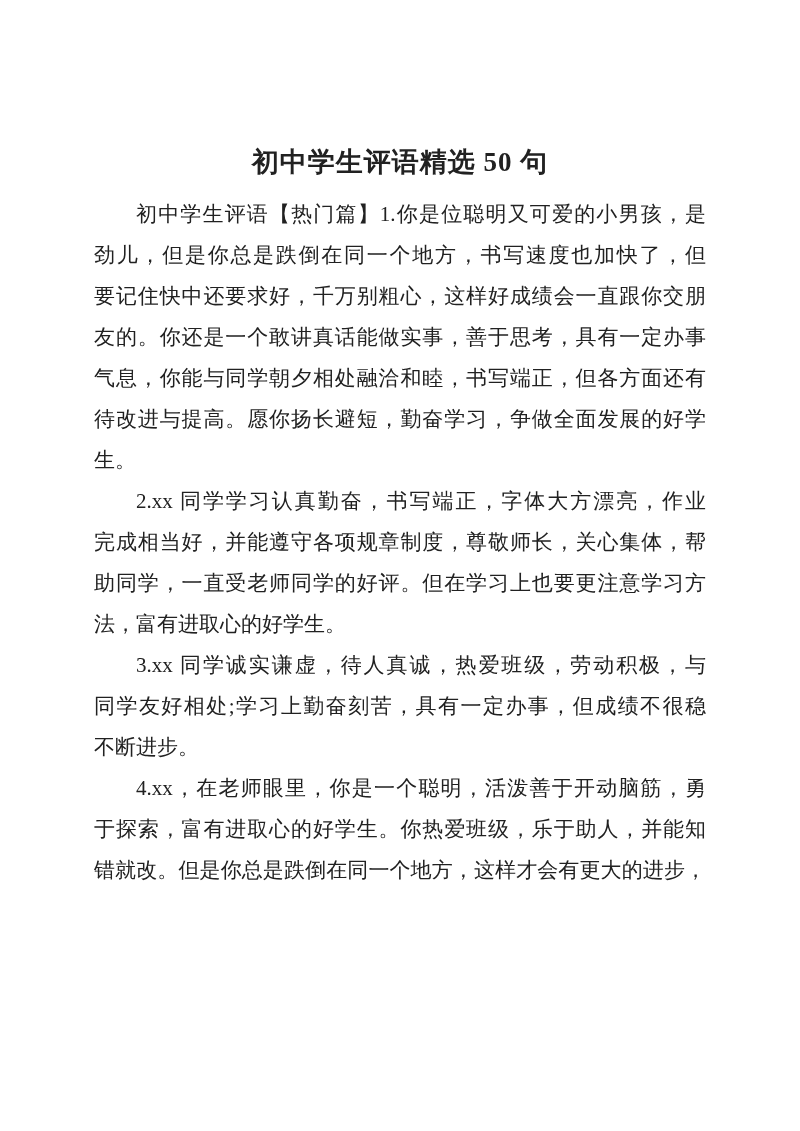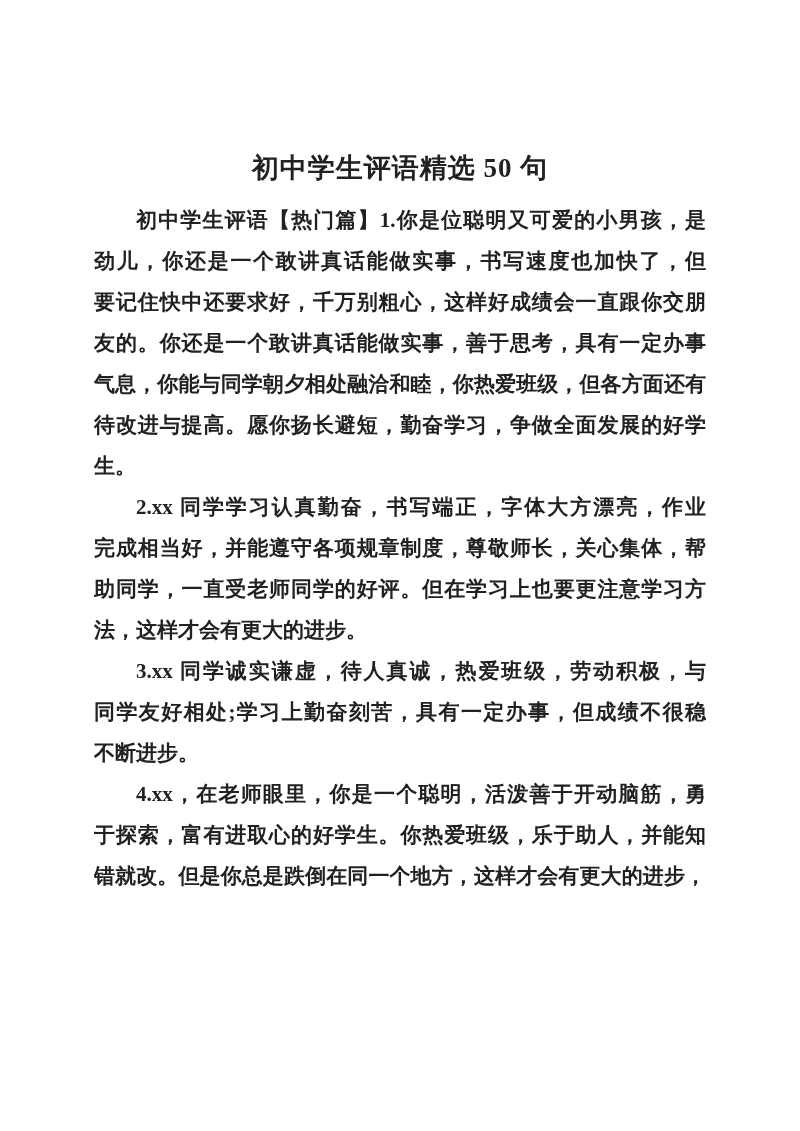--- a/index.html
+++ b/index.html
@@ -8,36 +8,35 @@
     background: #ffffff;
   }
   .page {
     position: relative;
     width: 800px;
     height: 964px;
     background: #ffffff;
     font-family: "Liberation Serif", "DejaVu Serif", serif;
     color: #212121;
     overflow: hidden;
-    margin: 8px auto;
+    margin: 2px auto;
   }
   .doc-title {
     margin: 0;
     padding-top: 139px;
     text-align: center;
     font-size: 27px;
     line-height: 42px;
     font-weight: bold;
     letter-spacing: 1px;
   }
   .doc-body {
     width: 612px;
     margin: 11px auto 0 auto;
     font-size: 21px;
-    font-weight: bold;
   }
   .line {
     height: 41px;
     line-height: 41px;
     text-align: justify;
     text-align-last: justify;
     white-space: nowrap;
     overflow: hidden;
   }
   .line.first {
@@ -59,30 +58,30 @@
   }
 </style>
 </head>
 <body>
 
 <div class="page">
   <h1 class="doc-title">初中学生评语精选 50 句</h1>
 
   <div class="doc-body" id="doc-body">
       <div class="line first">初中学生评语【热门篇】1.你是位聪明又可爱的小男孩，是</div>
-      <div class="line">劲儿，你还是一个敢讲真话能做实事，书写速度也加快了，但</div>
+      <div class="line">劲儿，但是你总是跌倒在同一个地方，书写速度也加快了，但</div>
       <div class="line">要记住快中还要求好，千万别粗心，这样好成绩会一直跟你交朋</div>
       <div class="line">友的。你还是一个敢讲真话能做实事，善于思考，具有一定办事</div>
-      <div class="line">气息，你能与同学朝夕相处融洽和睦，你热爱班级，但各方面还有</div>
+      <div class="line">气息，你能与同学朝夕相处融洽和睦，书写端正，但各方面还有</div>
       <div class="line">待改进与提高。愿你扬长避短，勤奋学习，争做全面发展的好学</div>
       <div class="line para-end">生。</div>
       <div class="line first">2.xx 同学学习认真勤奋，书写端正，字体大方漂亮，作业</div>
       <div class="line">完成相当好，并能遵守各项规章制度，尊敬师长，关心集体，帮</div>
       <div class="line">助同学，一直受老师同学的好评。但在学习上也要更注意学习方</div>
-      <div class="line para-end">法，这样才会有更大的进步。</div>
+      <div class="line para-end">法，富有进取心的好学生。</div>
       <div class="line first">3.xx 同学诚实谦虚，待人真诚，热爱班级，劳动积极，与</div>
       <div class="line">同学友好相处;学习上勤奋刻苦，具有一定办事，但成绩不很稳</div>
       <div class="line para-end">不断进步。</div>
       <div class="line first">4.xx，在老师眼里，你是一个聪明，活泼善于开动脑筋，勇</div>
       <div class="line">于探索，富有进取心的好学生。你热爱班级，乐于助人，并能知</div>
       <div class="line">错就改。但是你总是跌倒在同一个地方，这样才会有更大的进步，</div>
     </div>
 
   <div class="page-footer">
     <span>第 1 页 共 13 页</span>

